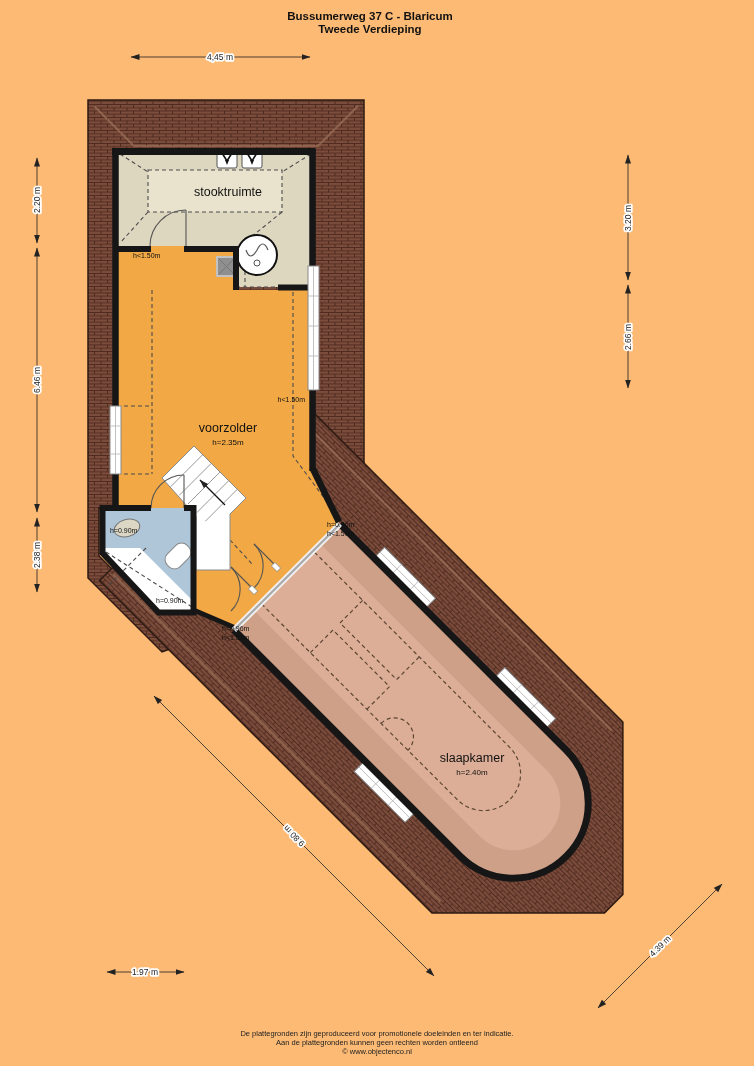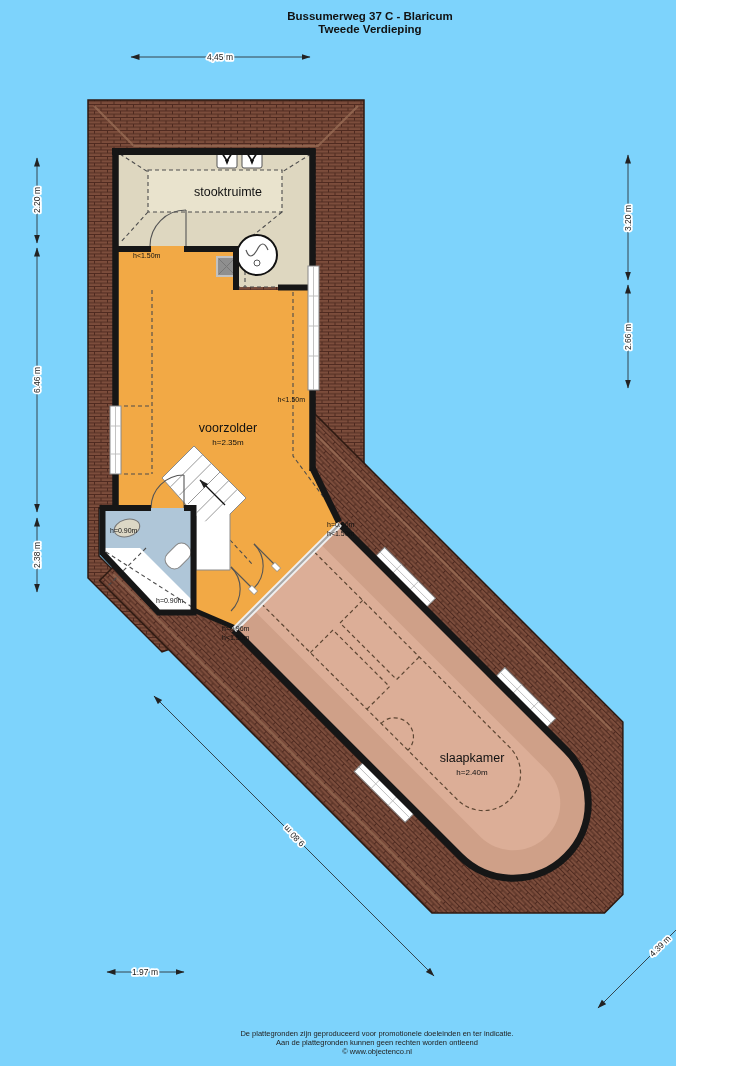--- a/index.html
+++ b/index.html
@@ -1,16 +1,16 @@
 <!DOCTYPE html>
 <html><head>
 <meta charset="utf-8">
 <style>
   html,body{margin:0;padding:0;background:#fff;}
-  #canvas{position:relative;width:676px;height:1066px;background:#7dd3fc;overflow:hidden;}
+  #canvas{position:relative;width:754px;height:1066px;background:#fdba74;overflow:hidden;}
   svg{display:block;}
   text{font-family:"Liberation Sans","DejaVu Sans",sans-serif;fill:#111;}
   .ttl{font-size:11.5px;font-weight:bold;}
   .room{font-size:12.5px;}
   .sub{font-size:8px;}
   .hlab{font-size:7px;}
   .dim{font-size:8.5px;fill:#222;paint-order:stroke;stroke:#fff;stroke-width:3.5px;stroke-linejoin:round;}
   .foot{font-size:7.5px;fill:#222;}
   .dimline{stroke:#222;stroke-width:0.8;}
   .dash{fill:none;stroke:#4c4c4c;stroke-width:1.1;stroke-dasharray:4 3;}

